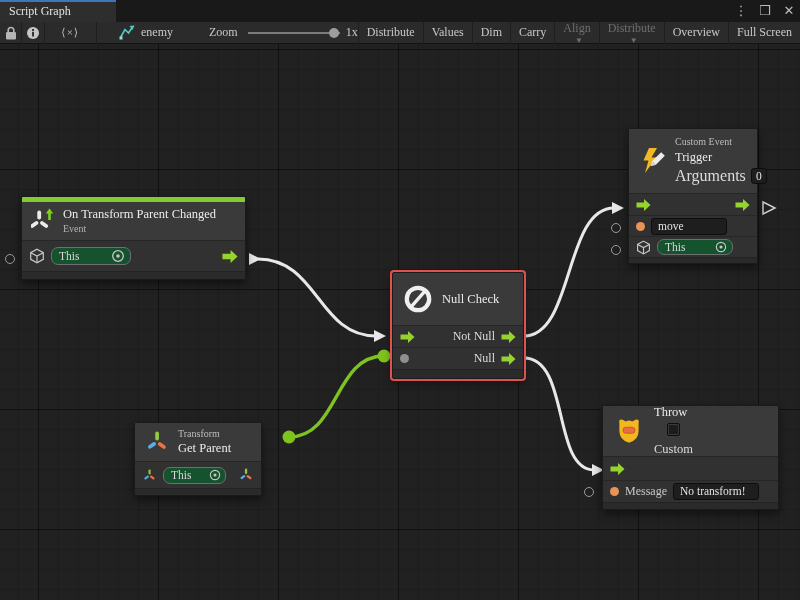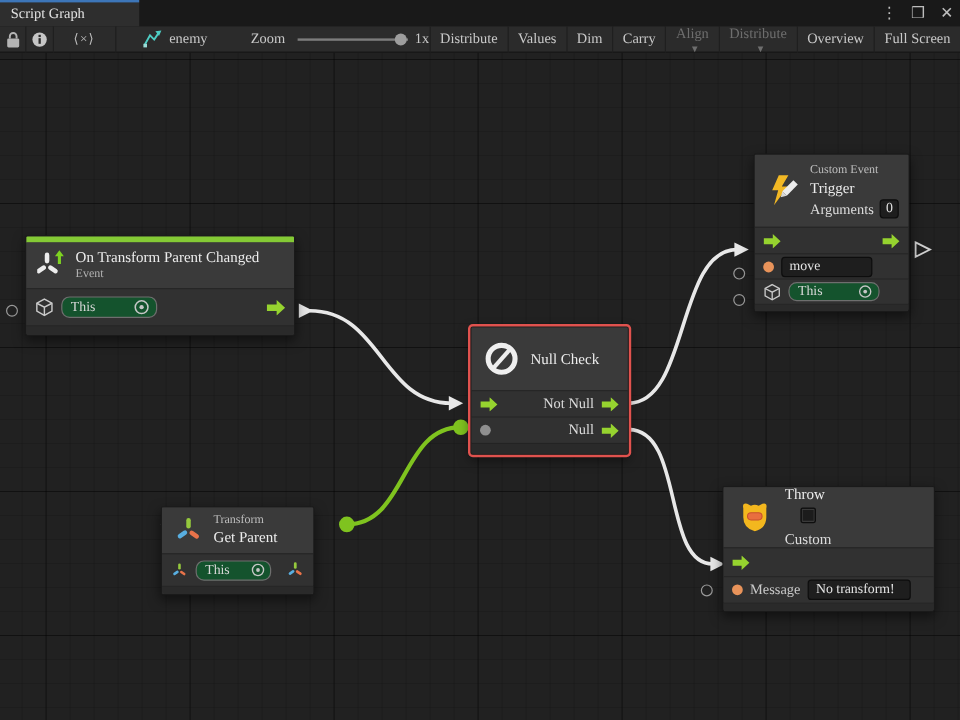--- a/index.html
+++ b/index.html
@@ -277,21 +277,21 @@
 
     <div class="node" style="left:628px; top:84px; width:130px;">
       <div class="n-header" style="padding:7px 8px; align-items:center;">
         <svg class="icon" width="30" height="28" viewBox="0 0 28 28">
             <use href="#g-bolt-pencil"></use>
           </svg>
         <div class="n-titles" style="gap:1px;">
           <span class="n-cat">Custom Event</span>
           <span class="n-title">Trigger</span>
           <div class="argrow">
-            <span style="font-size:12px;">Arguments</span>
+            <span style="font-size:16px;">Arguments</span>
             <div class="textfield argbox">
               <span>0</span>
             </div>
           </div>
         </div>
       </div>
       <div class="prow" style="height:22px;">
         <svg class="icon" width="15" height="12" viewBox="0 0 14 12">
             <use href="#g-arrow"></use>
           </svg>

